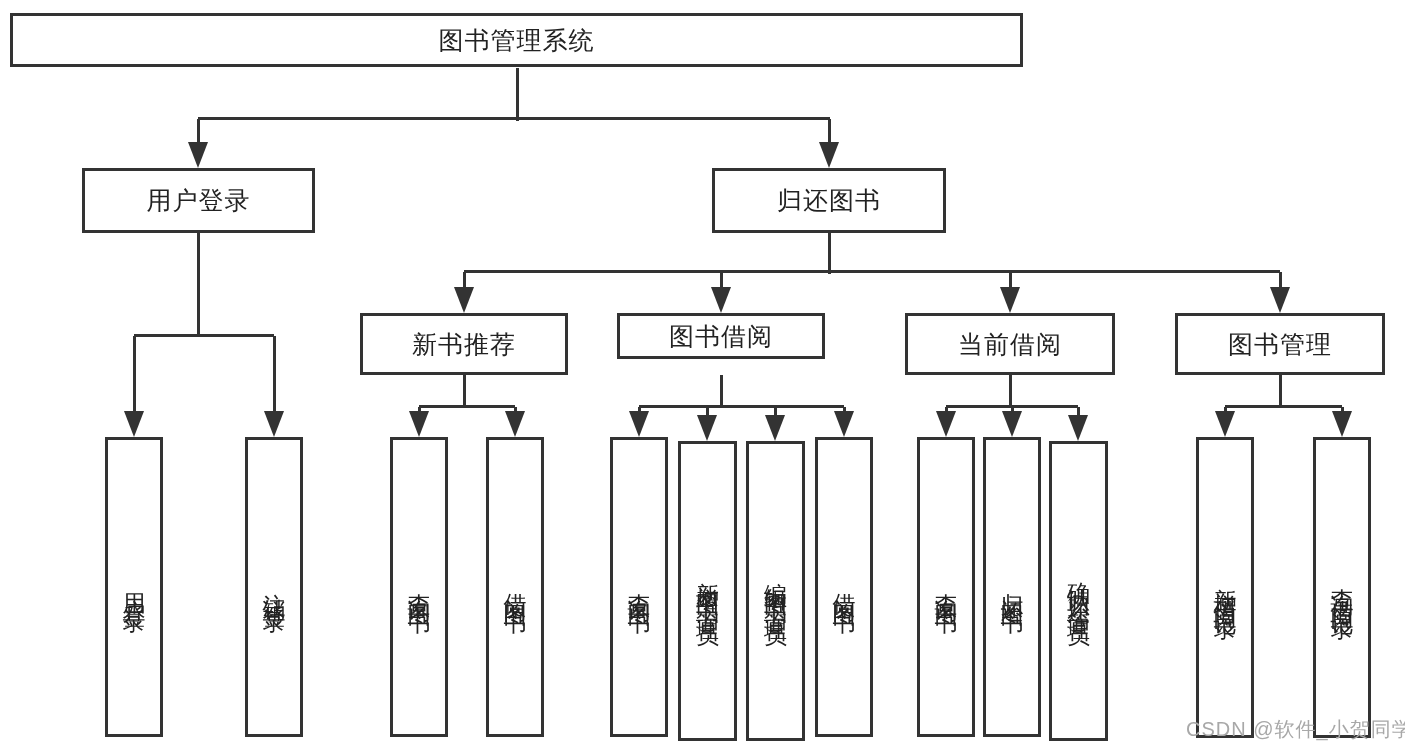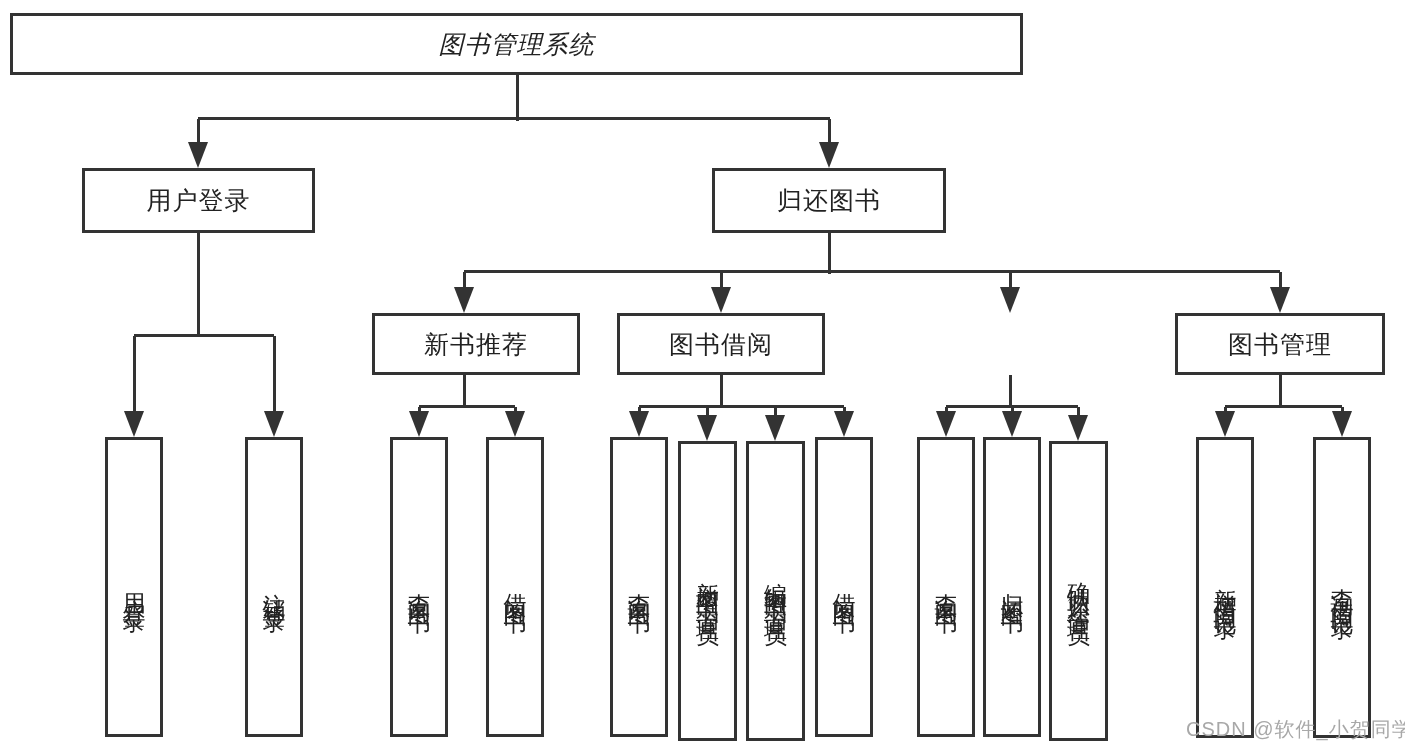--- a/index.html
+++ b/index.html
@@ -108,34 +108,37 @@
     <div class="arrow-stem" style="left: 945px; top: 407px; height: 10px;"></div>
     <div class="arrow-head" style="left: 936px; top: 411px;"></div>
     <div class="arrow-stem" style="left: 1011px; top: 407px; height: 10px;"></div>
     <div class="arrow-head" style="left: 1002px; top: 411px;"></div>
     <div class="arrow-stem" style="left: 1077px; top: 407px; height: 14px;"></div>
     <div class="arrow-head" style="left: 1068px; top: 415px;"></div>
     <div class="arrow-stem" style="left: 1224px; top: 407px; height: 10px;"></div>
     <div class="arrow-head" style="left: 1215px; top: 411px;"></div>
     <div class="arrow-stem" style="left: 1341px; top: 407px; height: 10px;"></div>
     <div class="arrow-head" style="left: 1332px; top: 411px;"></div>
-    <div class="node" style="left: 10px; top: 13px; width: 1013px; height: 62px; font-style: italic;">
+    <div class="node" style="left: 10px; top: 13px; width: 1013px; height: 54px;">
       <span class="label">图书管理系统</span>
     </div>
     <div class="node" style="left: 82px; top: 168px; width: 233px; height: 65px;">
       <span class="label">用户登录</span>
     </div>
     <div class="node" style="left: 712px; top: 168px; width: 234px; height: 65px;">
       <span class="label">归还图书</span>
     </div>
-    <div class="node" style="left: 360px; top: 313px; width: 208px; height: 62px; margin-left: 12px;">
+    <div class="node" style="left: 360px; top: 313px; width: 208px; height: 62px;">
       <span class="label">新书推荐</span>
     </div>
-    <div class="node" style="left: 617px; top: 313px; width: 208px; height: 62px;">
+    <div class="node" style="left: 617px; top: 313px; width: 208px; height: 46px;">
       <span class="label">图书借阅</span>
+    </div>
+    <div class="node" style="left: 905px; top: 313px; width: 210px; height: 62px;">
+      <span class="label">当前借阅</span>
     </div>
     <div class="node" style="left: 1175px; top: 313px; width: 210px; height: 62px;">
       <span class="label">图书管理</span>
     </div>
     <div class="node vertical" style="left: 105px; top: 437px; width: 58px; height: 300px;">
       <span class="label">用户登录</span>
     </div>
     <div class="node vertical" style="left: 245px; top: 437px; width: 58px; height: 300px;">
       <span class="label">注销登录</span>
     </div>

